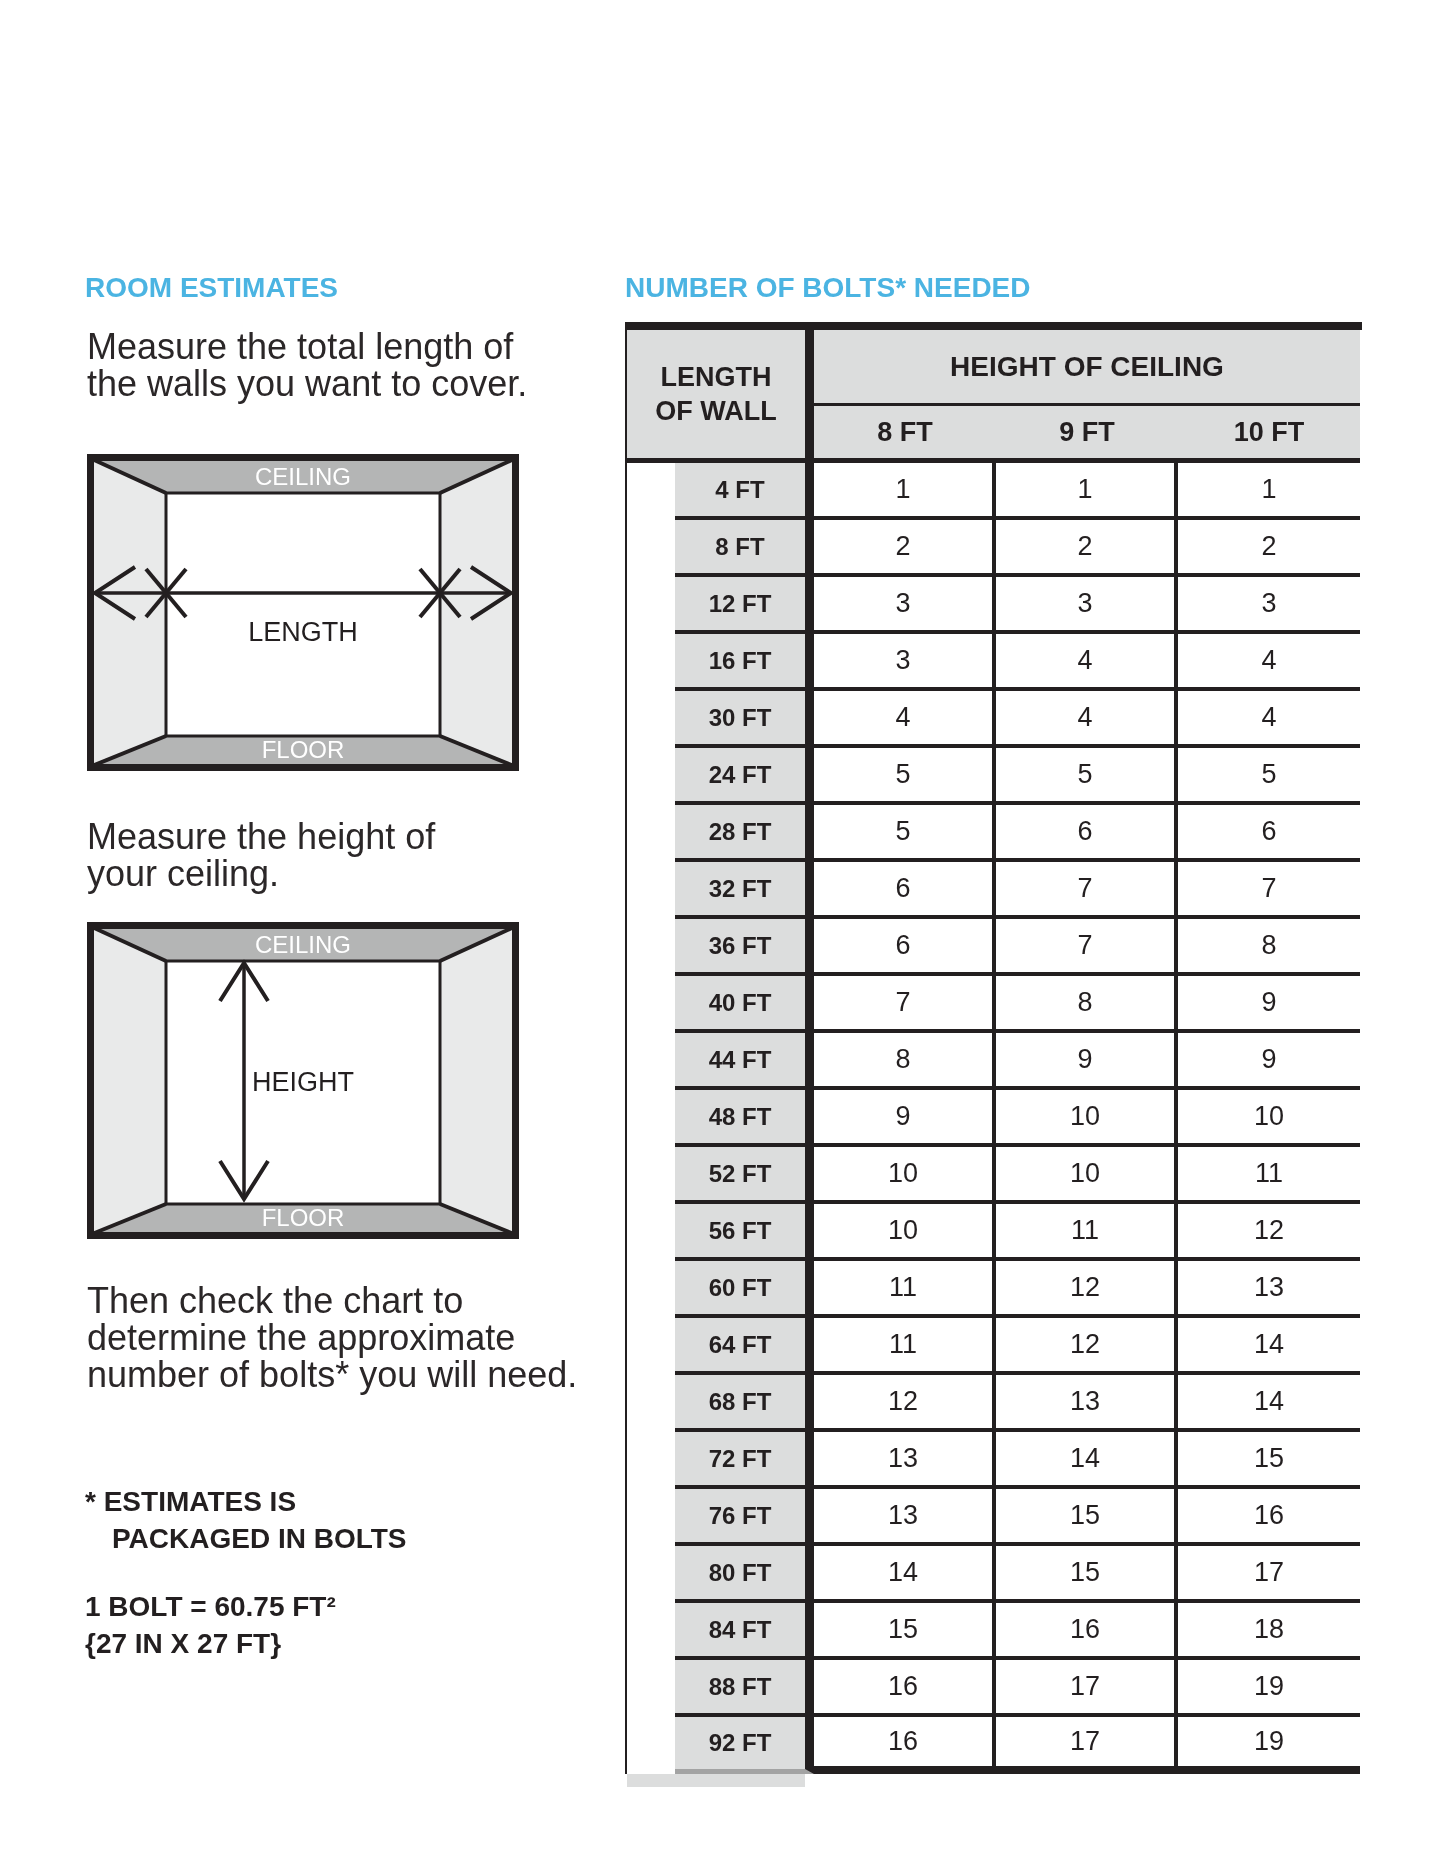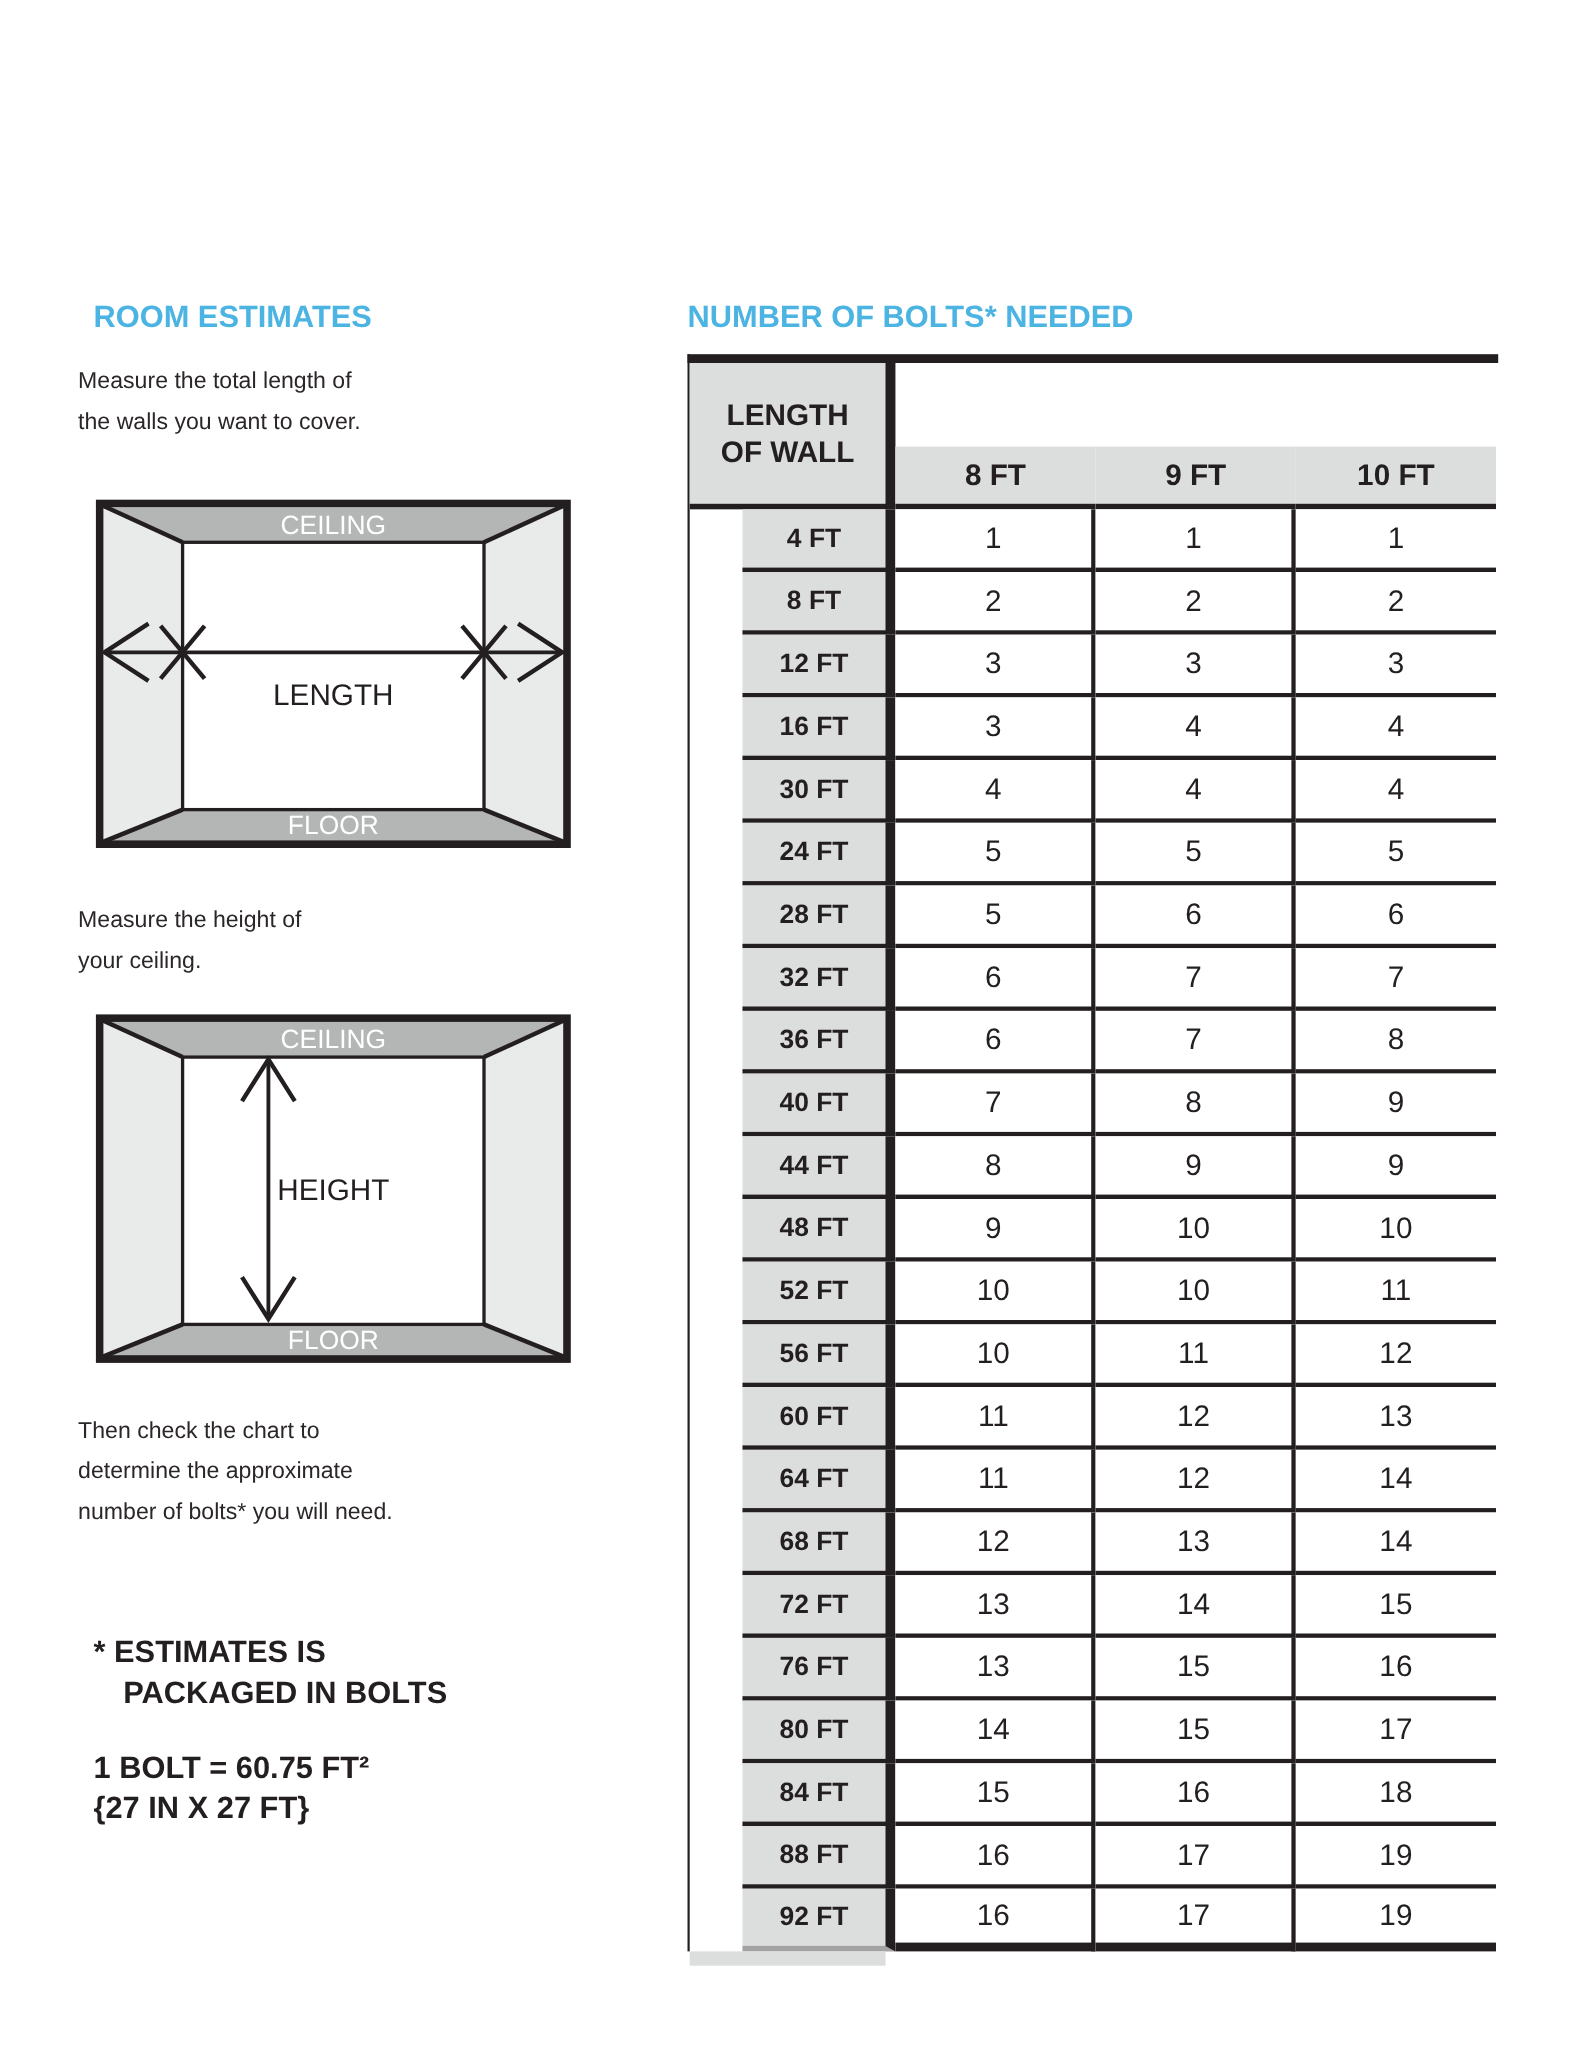--- a/index.html
+++ b/index.html
@@ -27,23 +27,23 @@
     position: absolute;
     font-size: 28px;
     font-weight: bold;
     color: #4bb4e2;
     white-space: nowrap;
   }
   .left-heading { left: 85px; top: 272px; }
   .table-heading { left: 625px; top: 272px; width: 735px; }
   .body-text {
     position: absolute;
-    left: 71px;
+    left: 87px;
     margin: 0;
-    font-size: 21px;
+    font-size: 36px;
     line-height: 37px;
     color: #2b2728;
     white-space: pre-line;
   }
   .step1 { top: 328px; }
   .step2 { top: 818px; }
   .step3 { top: 1282px; }
   .diagram { position: absolute; left: 87px; width: 432px; height: 317px; }
   .diagram-length { top: 454px; }
   .diagram-height { top: 922px; }
@@ -209,20 +209,21 @@
   </div>
 
   <div class="footnote footnote2">
     <div>1 BOLT = 60.75 FT²</div>
     <div>{27 IN X 27 FT}</div>
   </div>
 
   <div class="bolts-table" id="bolts-table">
     <div class="cell gray corner">LENGTH
 OF WALL</div>
+    <div class="cell gray group">HEIGHT OF CEILING</div>
     <div class="cell gray sub">8 FT</div>
     <div class="cell gray sub">9 FT</div>
     <div class="cell gray sub">10 FT</div>
   <div class="cell rowlab">4 FT</div>
       <div class="cell val vsep">1</div>
       <div class="cell val vsep">1</div>
       <div class="cell val">1</div>
       <div class="cell rowlab">8 FT</div>
       <div class="cell val vsep">2</div>
       <div class="cell val vsep">2</div>

